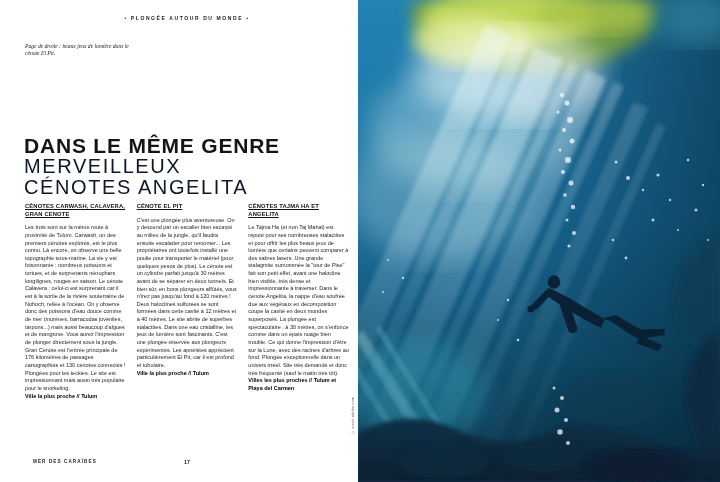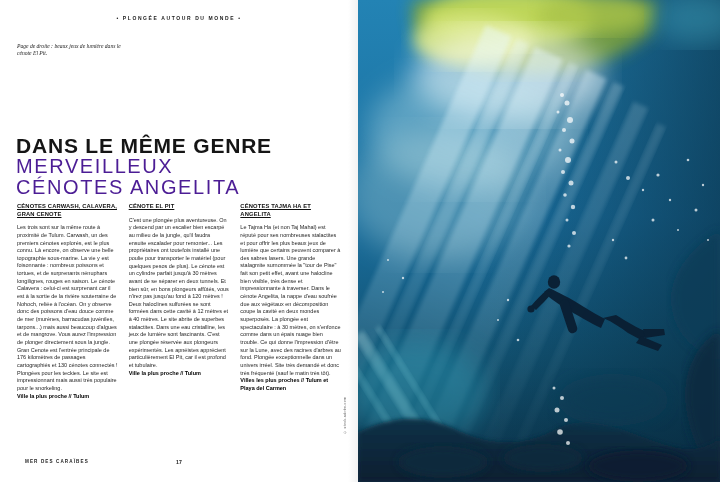--- a/index.html
+++ b/index.html
@@ -2,35 +2,35 @@
 <html><head>
 <meta charset="utf-8">
 <style>
   * { margin:0; padding:0; box-sizing:border-box; }
   html,body { width:720px; height:482px; background:#e9e9e9; }
   .spread {
     position:relative; width:720px; height:482px; background:#ffffff;
     font-family:"Liberation Sans", sans-serif; overflow:hidden;
   }
   
-  .page-left { position:absolute; left:0; top:0; width:358px; height:482px; background:#ffffff; }
+  .page-left { position:absolute; left:8px; top:0; width:358px; height:482px; background:#ffffff; }
   .fold-shadow { position:absolute; right:0; top:0; width:10px; height:100%;
     background:linear-gradient(to right, rgba(0,0,0,0), rgba(0,0,0,0.05)); }
   .section-header {
     position:absolute; top:15px; left:0; width:358px; text-align:center;
     font-size:5px; font-weight:bold; letter-spacing:1.6px; color:#1c1c1c;
   }
   .caption {
     position:absolute; top:43px; left:17px; width:104px;
     font-family:"Liberation Serif", serif; font-style:italic;
     font-size:5.6px; line-height:7.2px; color:#222;
   }
   .title-block { position:absolute; top:135px; left:16px; width:330px; color:#151515; }
   .title-line1 { font-size:21px; font-weight:800; letter-spacing:0.8px; line-height:21px; }
-  .title-line2, .title-line3 { font-size:20px; font-weight:400; letter-spacing:1.6px; line-height:20.5px; color:#4c1d95; }
+  .title-line2, .title-line3 { font-size:20px; font-weight:400; letter-spacing:1.6px; line-height:20.5px; color:#0f172a; }
   .columns { position:absolute; top:203px; left:17px; width:324px; display:flex; gap:11px; }
   .col { flex:1 1 0; min-width:0; }
   .col-heading {
     font-size:5.8px; font-weight:bold; line-height:7.6px; letter-spacing:0.15px;
     color:#101010; text-decoration:underline; text-underline-offset:1.2px; margin-bottom:6px;
   }
   .col-body { font-size:5.5px; line-height:7.65px; color:#1f1f1f; }
   .col-nearest { font-size:5.5px; line-height:7.65px; color:#000; font-weight:bold; }
   .footer-rubric {
     position:absolute; left:25px; top:459px; font-size:4.6px; font-weight:bold;

